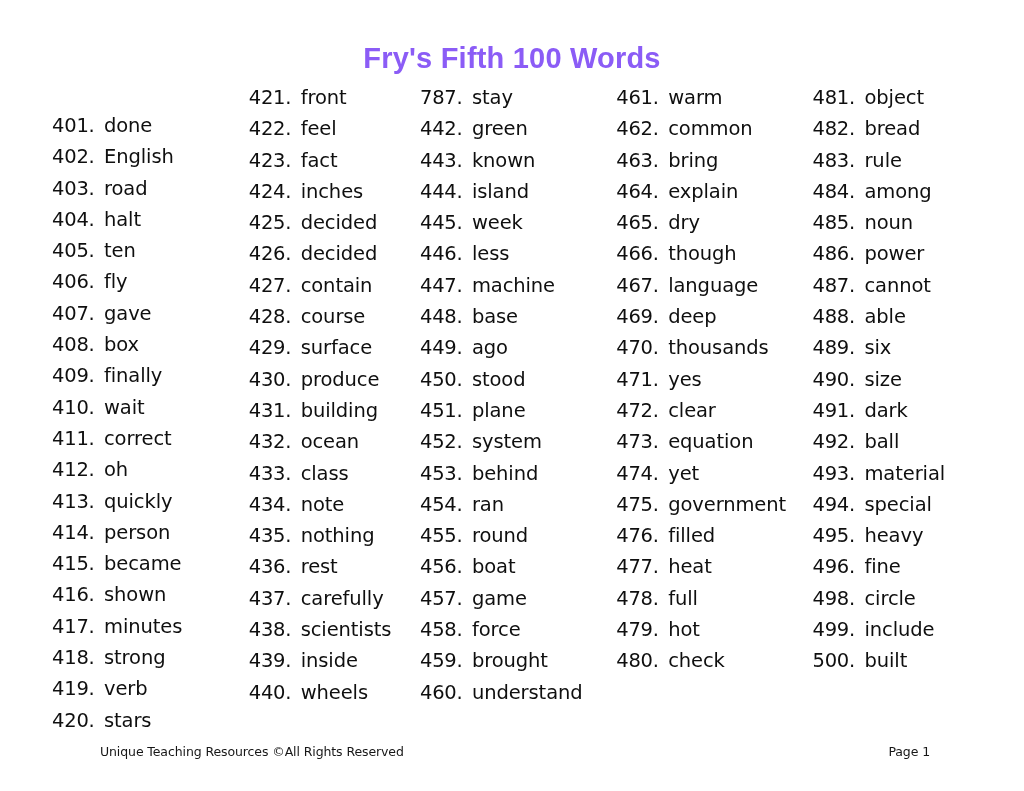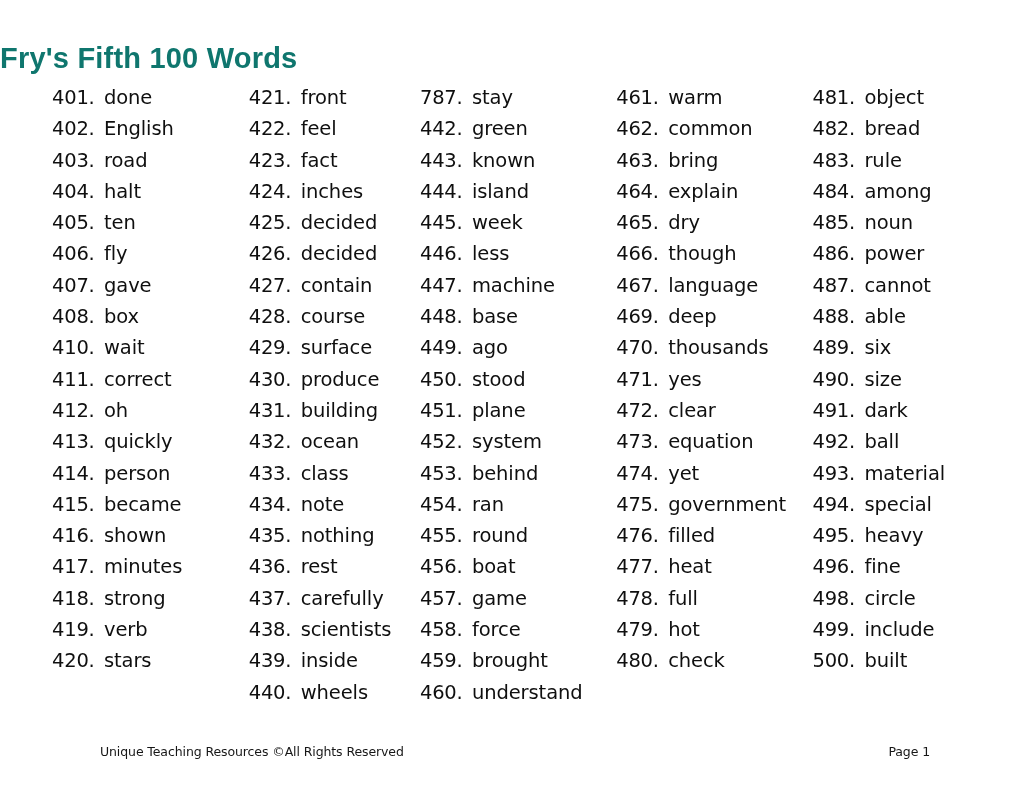--- a/index.html
+++ b/index.html
@@ -21,43 +21,43 @@
     inset: 0;
     background: #ffffff;
   }
 
   
   .page-title {
     position: absolute;
     top: 24px;
     left: 0;
     width: 1024px;
-    text-align: left;
+    text-align: center;
     font-family: "Liberation Sans", sans-serif;
     font-weight: bold;
     font-size: 29px;
     letter-spacing: 0.2px;
-    color: #0f766e;
+    color: #8b5cf6;
     line-height: 1.1;
   }
 
   
   .columns {
     position: absolute;
     top: 82px;
     left: 52px;
     width: 950px;
     display: flex;
     align-items: flex-start;
   }
   .word-column {
     display: flex;
     flex-direction: column;
   }
-  .col-0 { width: 167px; }
+  .col-0 { width: 167px; margin-top: 28px; }
   .col-1 { width: 178px; margin-left: 36px; }
   .col-2 { width: 204px; }
   .col-3 { width: 204px; }
   .col-4 { width: 197px; }
 
   .word-row {
     height: 31.3px;
     display: flex;
     align-items: baseline;
     white-space: nowrap;
@@ -128,20 +128,24 @@
         </div>
         <div class="word-row">
           <span class="word-num">407.</span>
           <span class="word-text">gave</span>
         </div>
         <div class="word-row">
           <span class="word-num">408.</span>
           <span class="word-text">box</span>
         </div>
         <div class="word-row">
+          <span class="word-num">409.</span>
+          <span class="word-text">finally</span>
+        </div>
+        <div class="word-row">
           <span class="word-num">410.</span>
           <span class="word-text">wait</span>
         </div>
         <div class="word-row">
           <span class="word-num">411.</span>
           <span class="word-text">correct</span>
         </div>
         <div class="word-row">
           <span class="word-num">412.</span>
           <span class="word-text">oh</span>

